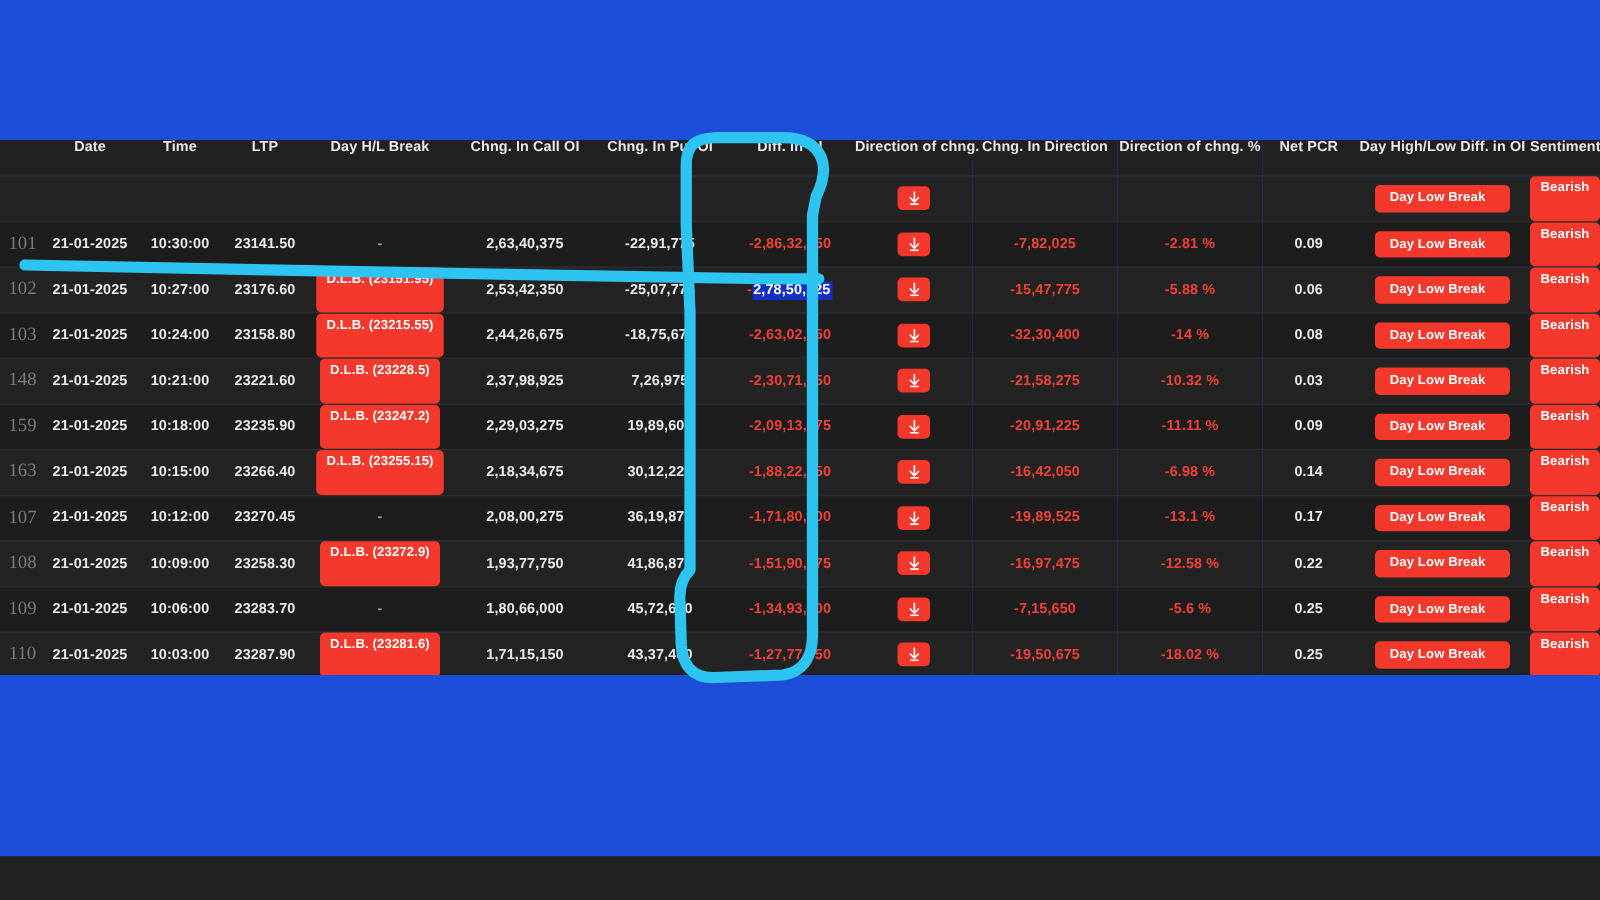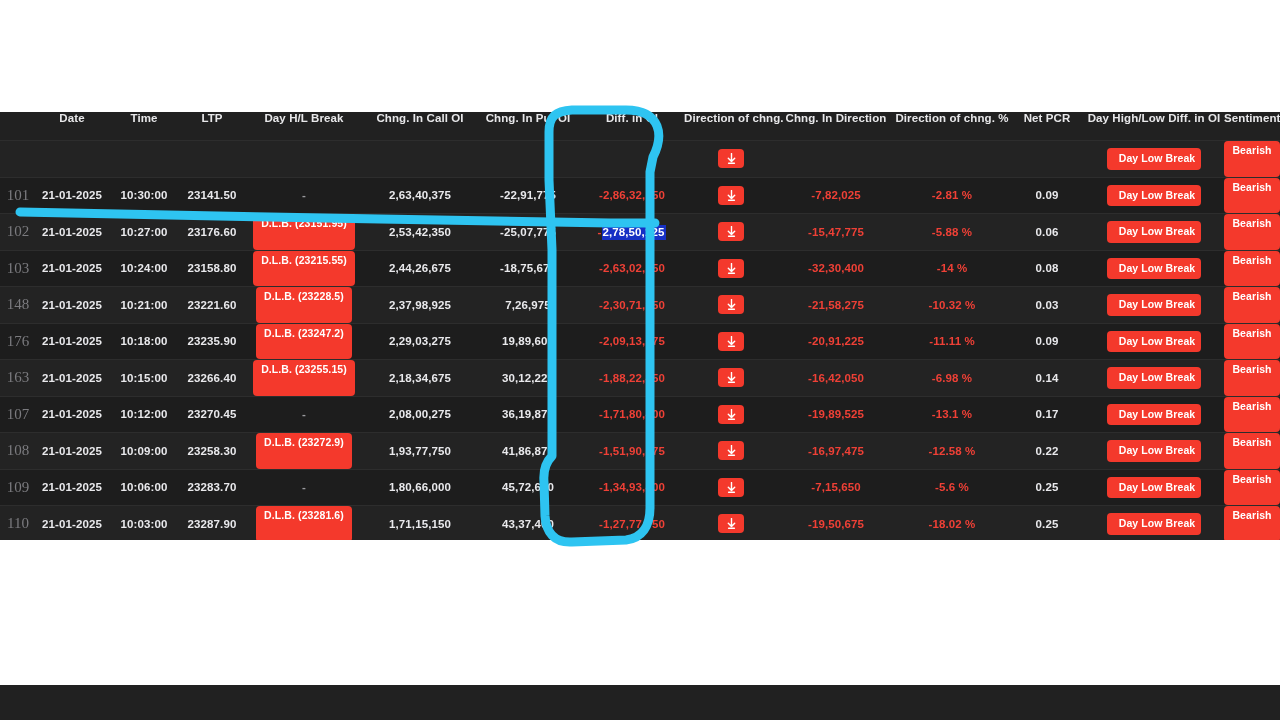--- a/index.html
+++ b/index.html
@@ -9,21 +9,21 @@
     height: 720px;
     background: #212121;
     overflow: hidden;
     font-family: "Liberation Sans", sans-serif;
   }
 
   #root {
     position: relative;
     width: 1280px;
     height: 685px;
-    background: #ffffff;
+    background: #1d4ed8;
   }
 
   
   .table-viewport {
     position: absolute;
     left: 0;
     top: 112px;
     width: 1280px;
     height: 428px;
     overflow: hidden;
@@ -88,21 +88,21 @@
     background: #f4392c;
     color: #ffffff;
     font-size: 10.5px;
     font-weight: bold;
     border-radius: 4px;
     padding: 4px 8px 21px 8px;
     line-height: 1;
     letter-spacing: .1px;
     white-space: nowrap;
   }
-  .badge.wide { padding: 5px 6px 6px 12px; }
+  .badge.wide { padding: 5px 20px 6px 12px; }
   .badge.dim  { background: #c9372d; color: #f3cfcc; }
 
   .dir-icon {
     display: inline-flex;
     align-items: center;
     justify-content: center;
     width: 26px;
     height: 19px;
     background: #f4392c;
     border-radius: 4px;
@@ -270,21 +270,21 @@
                   <path d="M1.6 10.2 L7.4 10.2" stroke="#fff" stroke-width="1.4" stroke-linecap="round"></path>
                 </svg>
               </span></td>
             <td class="neg">-21,58,275</td>
             <td class="neg">-10.32 %</td>
             <td class="plain">0.03</td>
             <td><span class="badge wide">Day Low Break</span></td>
             <td><span class="badge">Bearish</span></td>
           </tr>
           <tr class="odd">
-            <td class="rownum">176</td>
+            <td class="rownum">159</td>
             <td class="plain">21-01-2025</td>
             <td class="plain">10:18:00</td>
             <td class="plain">23235.90</td>
             <td class="dash"><span class="badge">D.L.B. (23247.2)</span></td>
             <td class="plain">2,29,03,275</td>
             <td class="plain">19,89,600</td>
             <td class="neg"><span>-2,09,13,675</span></td>
             <td><span class="dir-icon">
                 <svg width="9" height="11" viewBox="0 0 9 11">
                   <path d="M4.5 0.5 L4.5 8.2 M1.3 5.2 L4.5 8.6 L7.7 5.2" stroke="#fff" stroke-width="1.4" fill="none" stroke-linecap="round" stroke-linejoin="round"></path>

